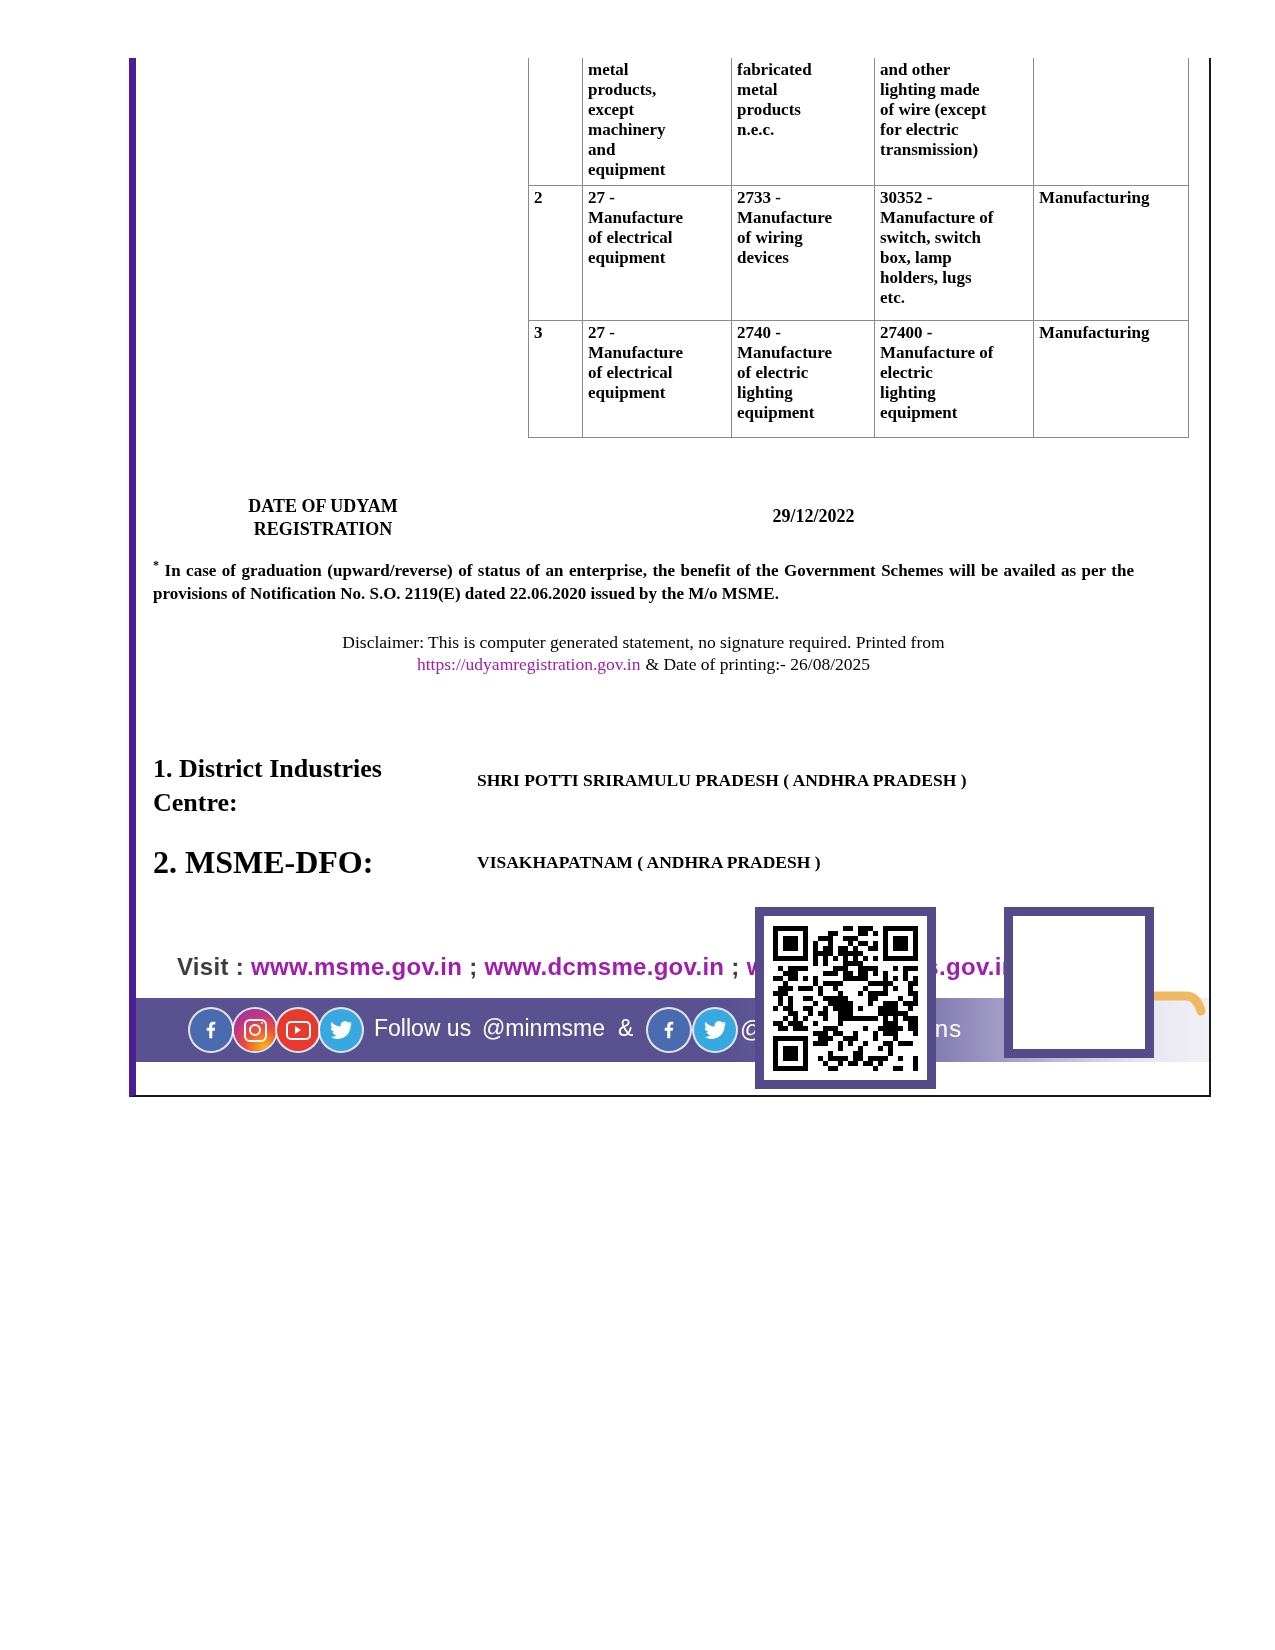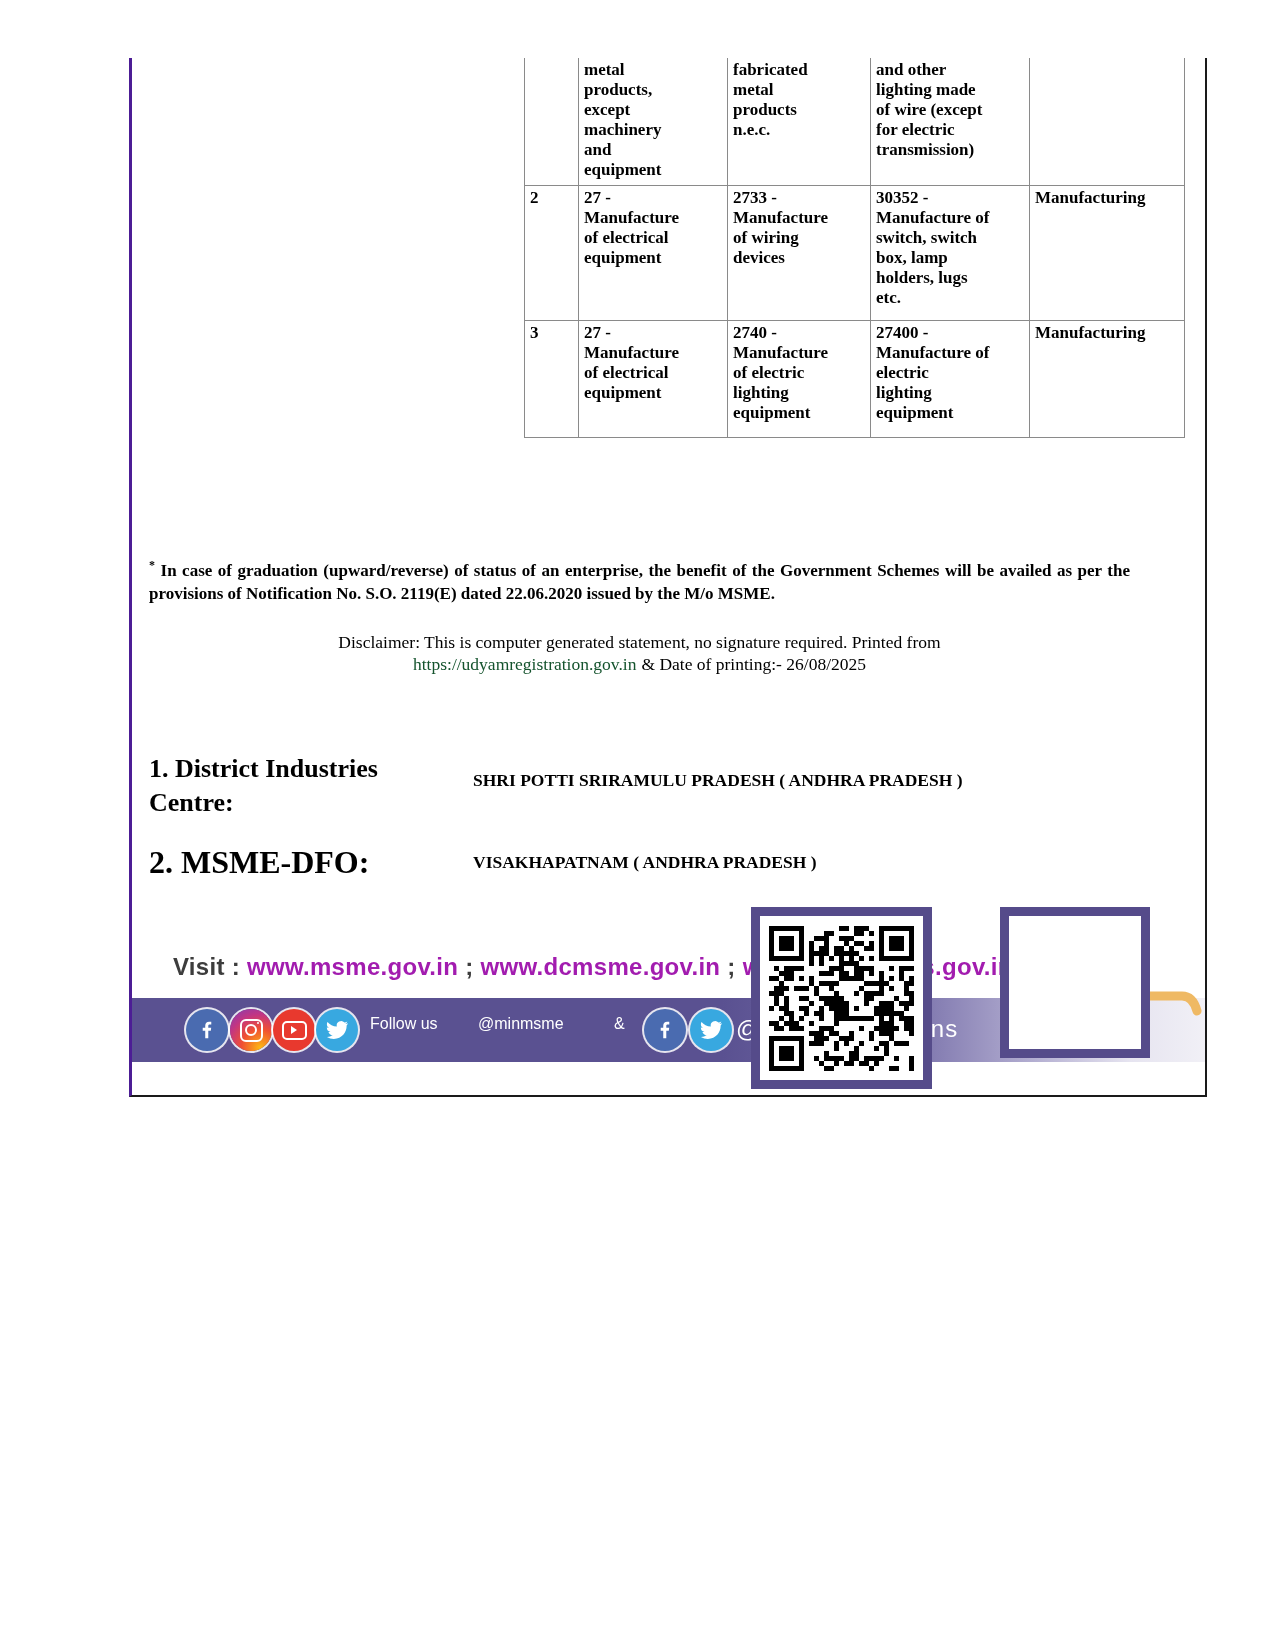--- a/index.html
+++ b/index.html
@@ -1,38 +1,38 @@
 <!DOCTYPE html>
 <html><head>
 <meta charset="utf-8">
 <style>
   html,body{margin:0;padding:0;}
   body{width:1275px;height:1650px;background:#ffffff;position:relative;
        font-family:"Liberation Serif","DejaVu Serif",serif;}
   .page{position:absolute;left:129px;top:58px;width:1073px;height:1037px;
-        border-left:3px solid #4c1d95;border-right:2px solid #1a1a1a;border-bottom:2px solid #1a1a1a;
+        border-left:7px solid #4c1d95;border-right:2px solid #1a1a1a;border-bottom:2px solid #1a1a1a;
         background:#fff;}
   
   table.nic{position:absolute;left:392px;top:0;border-collapse:collapse;table-layout:fixed;}
   table.nic td{border:1px solid #8a8a8a;vertical-align:top;padding:2px 4px 2px 5px;
     font-weight:bold;font-size:17px;line-height:20px;white-space:pre-line;color:#000;}
   table.nic tr:first-child td{border-top:none;}
   
   .daterow{position:absolute;left:17px;top:437px;width:981px;display:flex;}
   .daterow .lbl{width:340px;text-align:center;font-weight:bold;font-size:18px;line-height:23px;}
   .daterow .lbl span{display:inline-block;width:220px;}
   .daterow .val{flex:1;text-align:center;font-weight:bold;font-size:18px;padding-top:11px;}
   
   .note{position:absolute;left:17px;top:496px;width:981px;text-align:justify;
         font-weight:bold;font-size:17px;line-height:23px;}
   .note sup{font-size:12px;}
   
   .disclaimer{position:absolute;left:17px;top:573px;width:981px;text-align:center;
         font-size:17.5px;line-height:22px;color:#000;}
-  .disclaimer .lnk{color:#14532d;}
+  .disclaimer .lnk{color:#a21caf;}
   .disclaimer .rest{margin-left:5px;}
   
   .assist-h{position:absolute;left:17px;top:634px;font-weight:bold;font-size:26px;}
   .c1-lbl{position:absolute;left:17px;top:694px;width:310px;font-weight:bold;font-size:26px;line-height:34px;}
   .c1-val{position:absolute;left:341px;top:712px;font-weight:bold;font-size:17.5px;}
   .c2-lbl{position:absolute;left:17px;top:786px;font-weight:bold;font-size:32px;}
   .c2-val{position:absolute;left:341px;top:794px;font-weight:bold;font-size:17.5px;}
   
   .visit{position:absolute;left:41px;top:895px;font-family:"Liberation Sans","DejaVu Sans",sans-serif;
          font-weight:bold;font-size:24px;color:#3d3d3d;letter-spacing:.3px;}
@@ -45,21 +45,21 @@
   .fb{background:#4a6bb0;}
   .ig{background:radial-gradient(circle at 72% 92%, #fdb813 0%, #f05033 38%, #c13584 68%, #7b3fb8 100%);}
   .yt{background:#e8392e;}
   .tw{background:#38a8e0;}
   .ig-g{width:19px;height:19px;border:2px solid #fff;border-radius:6px;position:relative;}
   .ig-g::before{content:'';position:absolute;inset:3.2px;border:2px solid #fff;border-radius:50%;}
   .ig-g::after{content:'';position:absolute;top:1.2px;right:1.2px;width:2.6px;height:2.6px;background:#fff;border-radius:50%;}
   .yt-g{width:21px;height:15px;border:2px solid #fff;border-radius:5px;position:relative;}
   .yt-g::after{content:'';position:absolute;left:7px;top:3.4px;
      border-left:6px solid #fff;border-top:4px solid transparent;border-bottom:4px solid transparent;}
-  .ftxt{position:absolute;top:17px;color:#fff;font-family:"Liberation Sans","DejaVu Sans",sans-serif;font-size:16px;white-space:nowrap;}
+  .ftxt{position:absolute;top:17px;color:#fff;font-family:"Liberation Sans","DejaVu Sans",sans-serif;font-size:23px;white-space:nowrap;}
   .bold{font-weight:normal;}
   
   .qrbox{position:absolute;left:619px;top:849px;width:163px;height:164px;background:#fff;
      border:9px solid #554b8a;z-index:5;display:flex;align-items:center;justify-content:center;}
   .blankbox{position:absolute;left:868px;top:849px;width:132px;height:133px;background:#fff;
      border:9px solid #554b8a;z-index:5;}
   .swoosh{position:absolute;left:1010px;top:932px;z-index:2;}
 </style>
 </head>
 <body>
@@ -126,20 +126,24 @@
       <td>27400 -
 Manufacture of
 electric
 lighting
 equipment</td>
       <td>Manufacturing</td>
     </tr>
   </tbody>
     </table>
 
+  <div class="daterow">
+    <div class="lbl"><span>DATE OF UDYAM REGISTRATION</span></div>
+    <div class="val">29/12/2022</div>
+  </div>
 
   <div class="note">
     <sup>*</sup>
     <span>In case of graduation (upward/reverse) of status of an enterprise, the benefit of the Government Schemes will be availed as per the provisions of Notification No. S.O. 2119(E) dated 22.06.2020 issued by the M/o MSME.</span>
   </div>
 
   <div class="disclaimer">
     <div>Disclaimer: This is computer generated statement, no signature required. Printed from</div>
     <div>
       <span class="lnk">https://udyamregistration.gov.in</span><span class="rest">&amp; Date of printing:- 26/08/2025</span>

